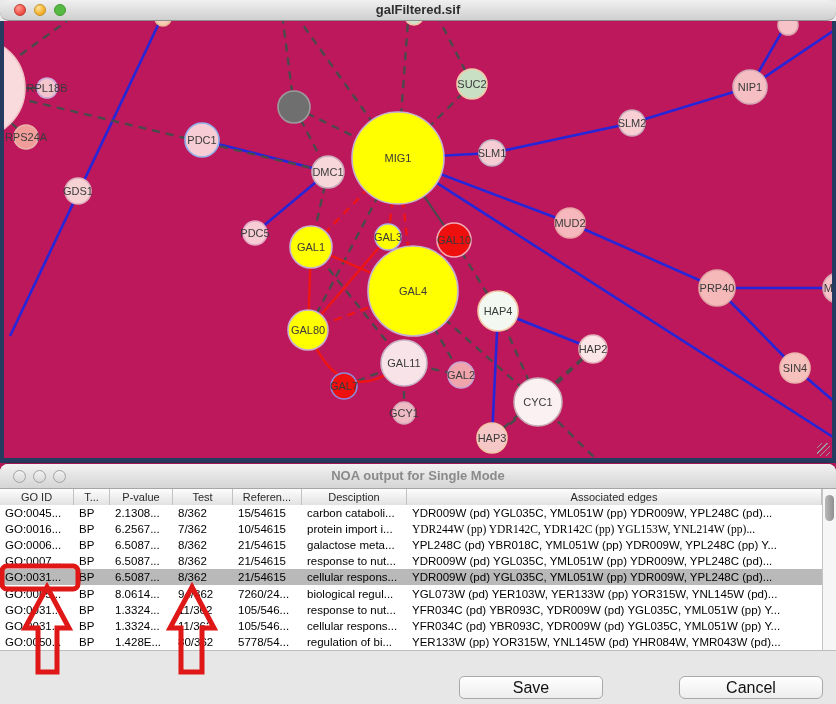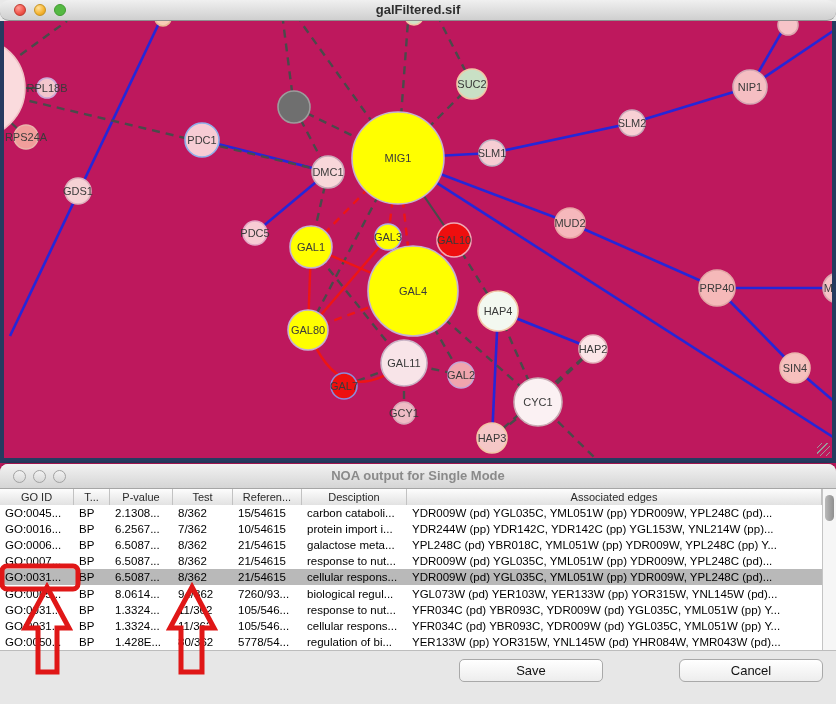--- a/index.html
+++ b/index.html
@@ -53,23 +53,23 @@
   .trow.selected{background:#b9b9b9;}
   .tcell{position:absolute;top:1px;height:15px;line-height:15px;font-size:11.5px;color:#000;
     padding-left:5px;box-sizing:border-box;overflow:hidden;white-space:nowrap;}
   .tbl-bottom-line{position:absolute;left:0;top:186px;width:836px;height:1px;background:#bdbdbd;}
 
   .vscroll{position:absolute;left:822px;top:25px;width:14px;height:161px;
     background:#f6f6f6;border-left:1px solid #c4c4c4;box-sizing:border-box;}
   .vthumb{position:absolute;left:2px;top:6px;width:9px;height:26px;border-radius:5px;
     background:linear-gradient(90deg,#b9b9b9,#8f8f8f);}
 
-  .btn{position:absolute;top:195px;width:144px;height:23px;border-radius:5px;
+  .btn{position:absolute;top:212px;width:144px;height:23px;border-radius:5px;
     background:linear-gradient(#ffffff,#ededed);border:1px solid #a9a9a9;box-sizing:border-box;
-    font-size:13px;color:#111;text-align:center;line-height:21px;}
+    font-size:16px;color:#111;text-align:center;line-height:21px;}
   .btn-save{left:459px;}
   .btn-cancel{left:679px;border-radius:6px;}
 
   
   .annot{position:absolute;left:0;top:0;width:836px;height:704px;pointer-events:none;}
 </style>
 </head>
 <body>
 
 <div class="screen">
@@ -230,21 +230,21 @@
           <div class="tcell" style="left: 302px; width: 105px;">carbon cataboli...</div>
           <div class="tcell" style="left: 407px; width: 415px;">YDR009W (pd) YGL035C, YML051W (pp) YDR009W, YPL248C (pd)...</div>
         </div>
         <div class="trow" style="top: 16.1px;">
           <div class="tcell" style="left: 0px; width: 74px;">GO:0016...</div>
           <div class="tcell" style="left: 74px; width: 36px;">BP</div>
           <div class="tcell" style="left: 110px; width: 63px;">6.2567...</div>
           <div class="tcell" style="left: 173px; width: 60px;">7/362</div>
           <div class="tcell" style="left: 233px; width: 69px;">10/54615</div>
           <div class="tcell" style="left: 302px; width: 105px;">protein import i...</div>
-          <div class="tcell" style="left: 407px; width: 415px;">YDR244W (pp) YDR142C, YDR142C (pp) YGL153W, YNL214W (pp)...</div>
+          <div class="tcell" style="left: 407px; width: 415px; font-family: Liberation Serif, serif;">YDR244W (pp) YDR142C, YDR142C (pp) YGL153W, YNL214W (pp)...</div>
         </div>
         <div class="trow" style="top: 32.2px; text-decoration: underline;">
           <div class="tcell" style="left: 0px; width: 74px;">GO:0006...</div>
           <div class="tcell" style="left: 74px; width: 36px;">BP</div>
           <div class="tcell" style="left: 110px; width: 63px;">6.5087...</div>
           <div class="tcell" style="left: 173px; width: 60px;">8/362</div>
           <div class="tcell" style="left: 233px; width: 69px;">21/54615</div>
           <div class="tcell" style="left: 302px; width: 105px;">galactose meta...</div>
           <div class="tcell" style="left: 407px; width: 415px;">YPL248C (pd) YBR018C, YML051W (pp) YDR009W, YPL248C (pp) Y...</div>
         </div>
@@ -264,21 +264,21 @@
           <div class="tcell" style="left: 173px; width: 60px;">8/362</div>
           <div class="tcell" style="left: 233px; width: 69px;">21/54615</div>
           <div class="tcell" style="left: 302px; width: 105px;">cellular respons...</div>
           <div class="tcell" style="left: 407px; width: 415px;">YDR009W (pd) YGL035C, YML051W (pp) YDR009W, YPL248C (pd)...</div>
         </div>
         <div class="trow" style="top: 80.5px;">
           <div class="tcell" style="left: 0px; width: 74px;">GO:0065...</div>
           <div class="tcell" style="left: 74px; width: 36px;">BP</div>
           <div class="tcell" style="left: 110px; width: 63px;">8.0614...</div>
           <div class="tcell" style="left: 173px; width: 60px;">94/362</div>
-          <div class="tcell" style="left: 233px; width: 69px;">7260/93...</div>
+          <div class="tcell" style="left: 233px; width: 69px;">7260/24...</div>
           <div class="tcell" style="left: 302px; width: 105px;">biological regul...</div>
           <div class="tcell" style="left: 407px; width: 415px;">YGL073W (pd) YER103W, YER133W (pp) YOR315W, YNL145W (pd)...</div>
         </div>
         <div class="trow" style="top: 96.6px;">
           <div class="tcell" style="left: 0px; width: 74px;">GO:0031...</div>
           <div class="tcell" style="left: 74px; width: 36px;">BP</div>
           <div class="tcell" style="left: 110px; width: 63px;">1.3324...</div>
           <div class="tcell" style="left: 173px; width: 60px;">11/362</div>
           <div class="tcell" style="left: 233px; width: 69px;">105/546...</div>
           <div class="tcell" style="left: 302px; width: 105px;">response to nut...</div>

